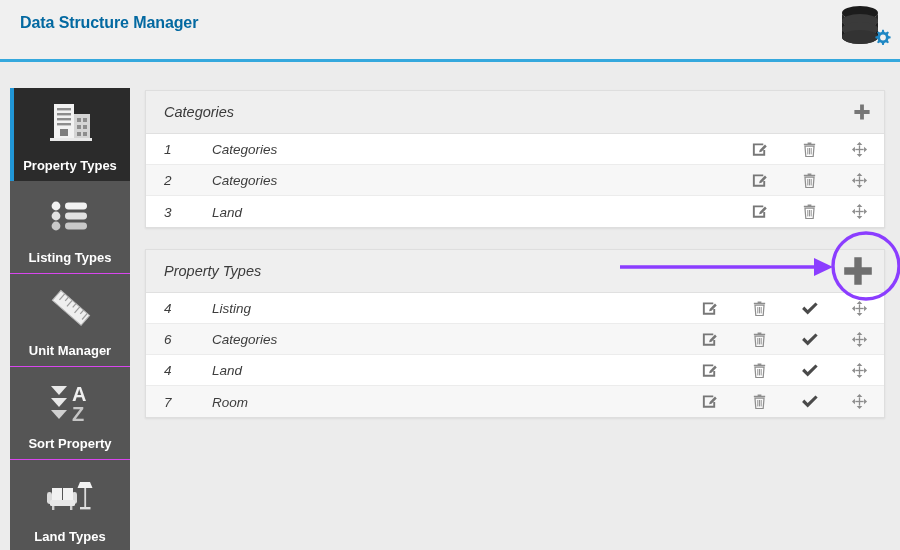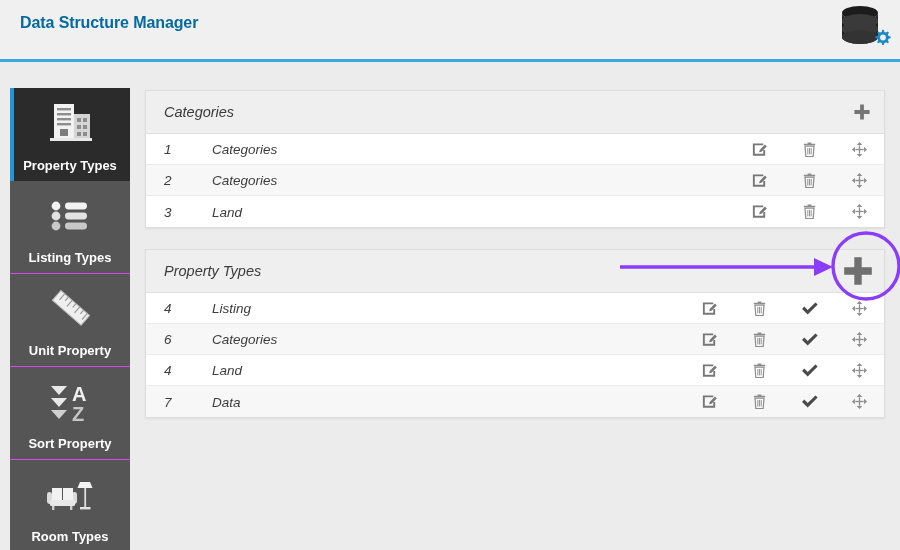--- a/index.html
+++ b/index.html
@@ -286,21 +286,21 @@
             <line x1="18" y1="17" x2="18" y2="22"></line>
             <line x1="23" y1="17" x2="23" y2="25"></line>
             <line x1="28" y1="17" x2="28" y2="22"></line>
             <line x1="33" y1="17" x2="33" y2="25"></line>
             <line x1="38" y1="17" x2="38" y2="22"></line>
             <line x1="43" y1="17" x2="43" y2="25"></line>
           </g>
         </g>
       </svg>
     </div>
-    <div class="sidebar-label">Unit Property</div>
+    <div class="sidebar-label">Unit Manager</div>
   </div>
 
   <div class="sidebar-item">
     <div class="sidebar-icon">
       <svg width="54" height="46" viewBox="0 0 54 46">
         <g fill="#e8e8e8">
           <path d="M8 7 h16 l-8 9 z"></path>
           <path d="M8 19 h16 l-8 9 z"></path>
           <path d="M8 31 h16 l-8 9 z" fill="#d0d0d0"></path>
         </g>
@@ -319,21 +319,21 @@
         <rect x="10" y="14" width="10" height="13" fill="#f2f2f2"></rect>
         <rect x="21" y="14" width="10" height="13" fill="#f2f2f2"></rect>
         <rect x="8" y="26" width="25" height="6" rx="1.5" fill="#e8e8e8"></rect>
         <rect x="10" y="32" width="2.4" height="4" fill="#cdcdcd"></rect>
         <rect x="28" y="32" width="2.4" height="4" fill="#cdcdcd"></rect>
         <path d="M38 8 h10 l2.5 6 h-15 z" fill="#f2f2f2"></path>
         <rect x="42.3" y="14" width="1.8" height="20" fill="#dcdcdc"></rect>
         <rect x="38" y="33" width="10.5" height="2.4" fill="#e2e2e2"></rect>
       </svg>
     </div>
-    <div class="sidebar-label">Room Types</div>
+    <div class="sidebar-label">Land Types</div>
   </div>
 
 </div>
 
 <div id="main">
 
   <div class="panel" id="panel-categories">
     <div class="panel-header">
       <div class="panel-title">Categories</div>
       <div class="panel-add-btn">
@@ -580,21 +580,21 @@
                 <rect x="8.3" y="4.6" width="1.4" height="8.8"></rect>
                 <rect x="4.6" y="8.3" width="8.8" height="1.4"></rect>
               </g>
             </svg>
         </div>
       </div>
     </div>
 
     <div class="row striped">
       <div class="row-id">7</div>
-      <div class="row-name">Data</div>
+      <div class="row-name">Room</div>
       <div class="row-actions">
         <div class="act">
           <svg width="17" height="17" viewBox="0 0 18 18">
               <path d="M2 2.6 h11 v2 h-9 v9 h9 v-4 h2 v6 h-13 z" fill="#777"></path>
               <path d="M9.2 9.4 l5.6 -5.6 1.9 1.9 -5.6 5.6 -2.5 0.6 z" fill="#777"></path>
             </svg>
         </div>
         <div class="act">
           <svg width="17" height="17" viewBox="0 0 18 18">
               <path d="M7 1.6 h4 v1.3 h4 v1.5 h-12 v-1.5 h4 z" fill="#8d8d8d"></path>

